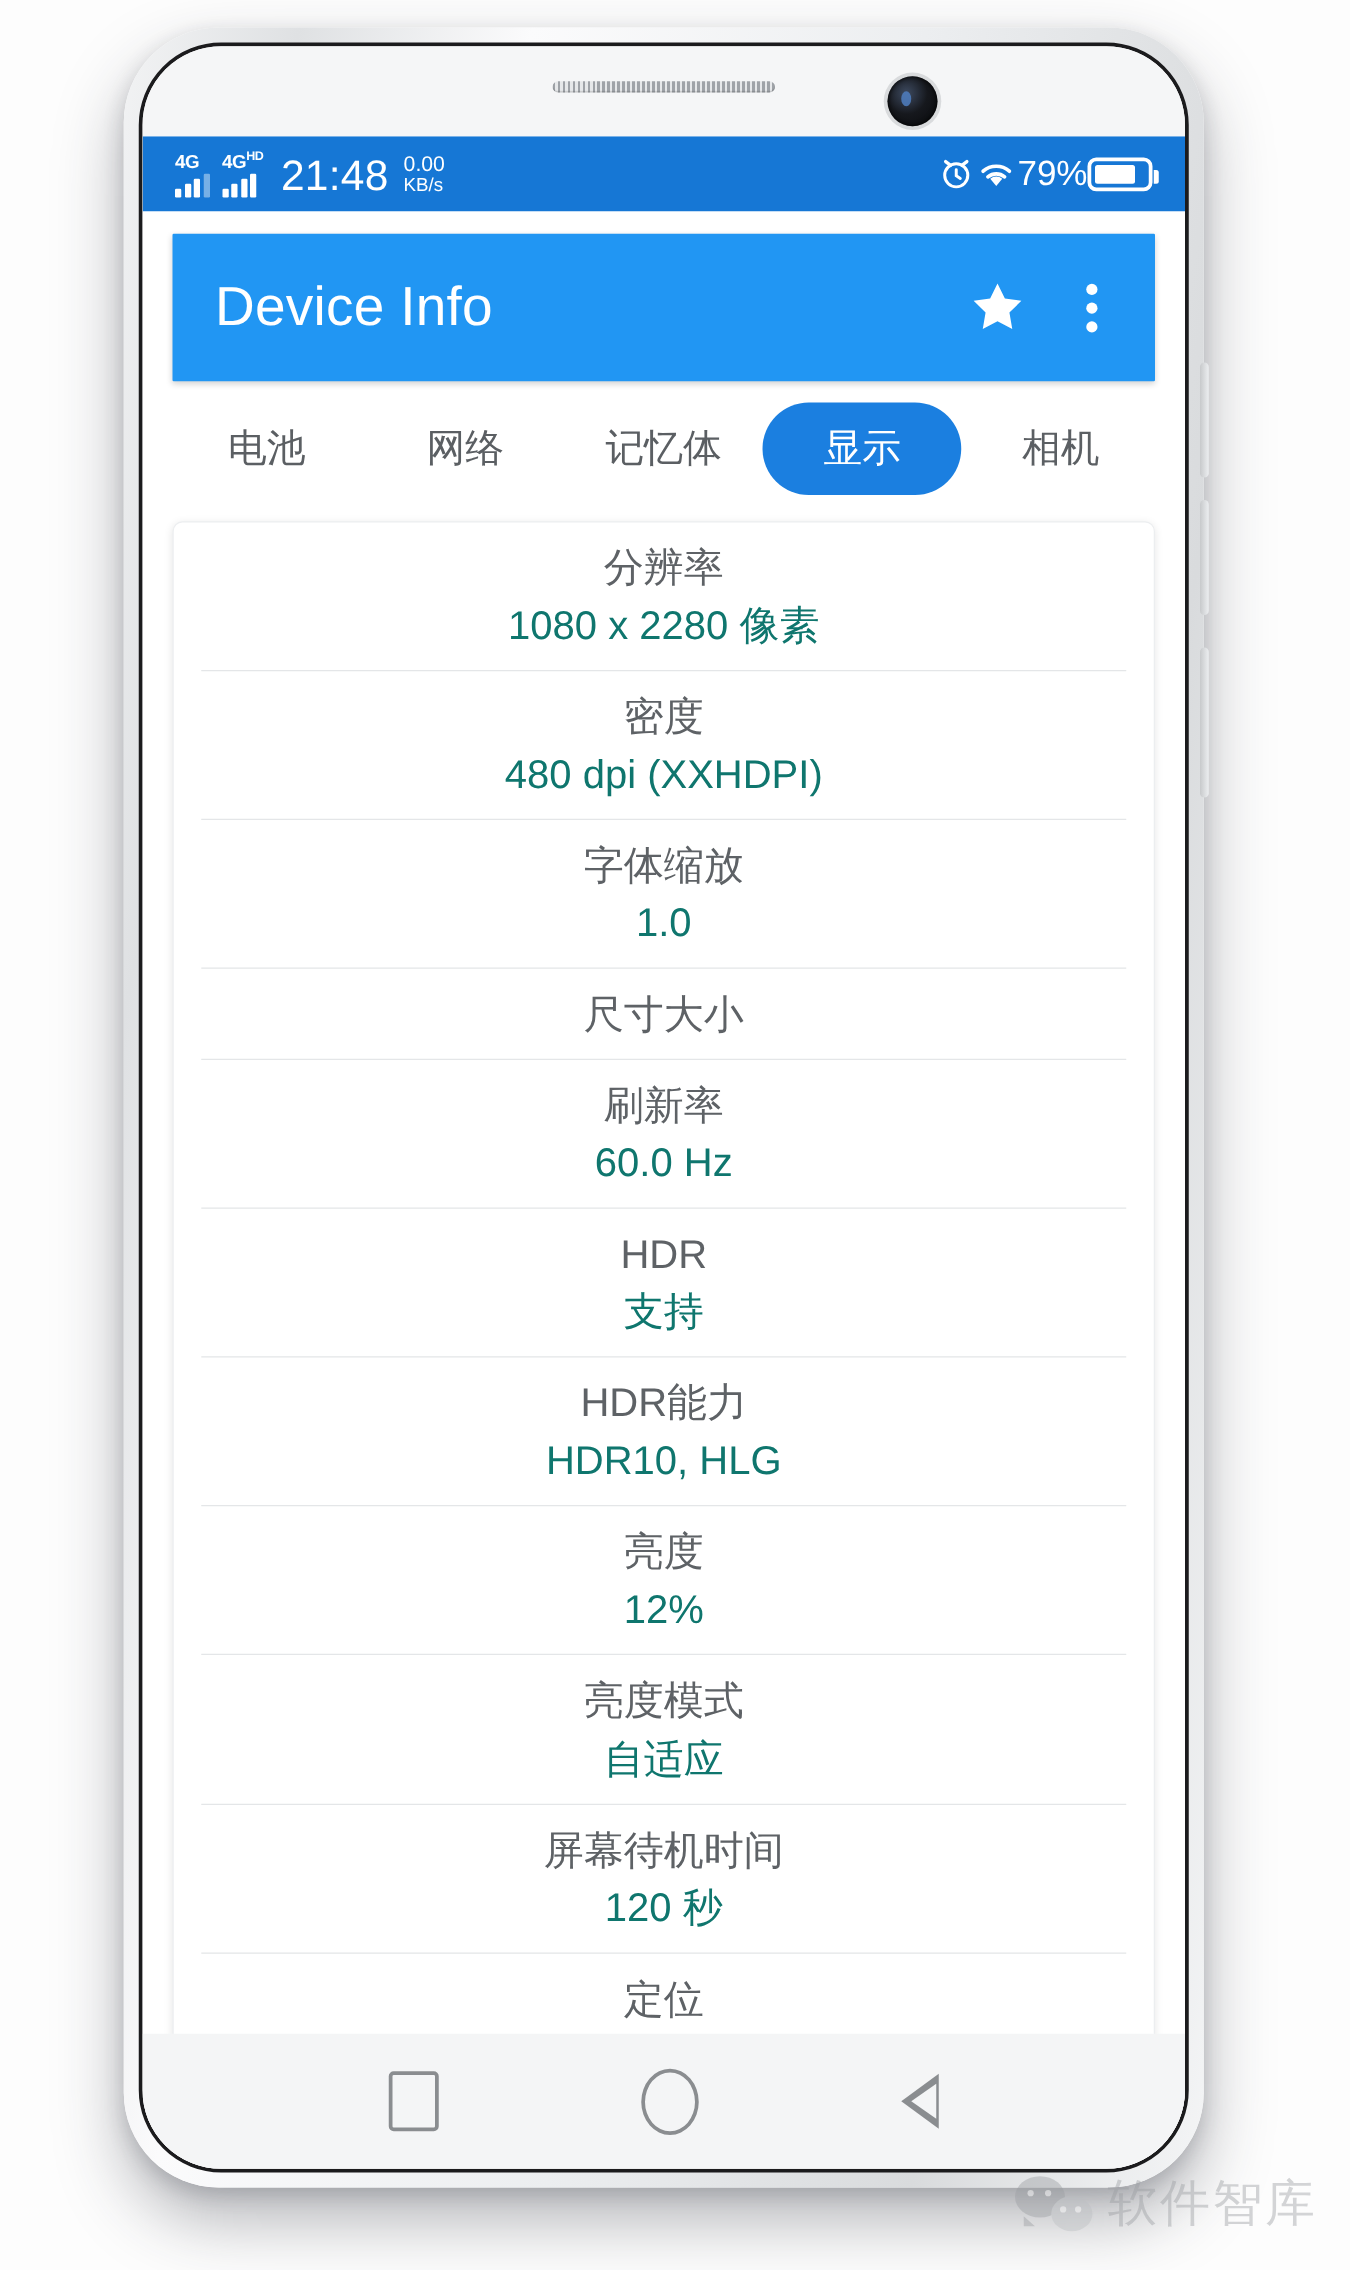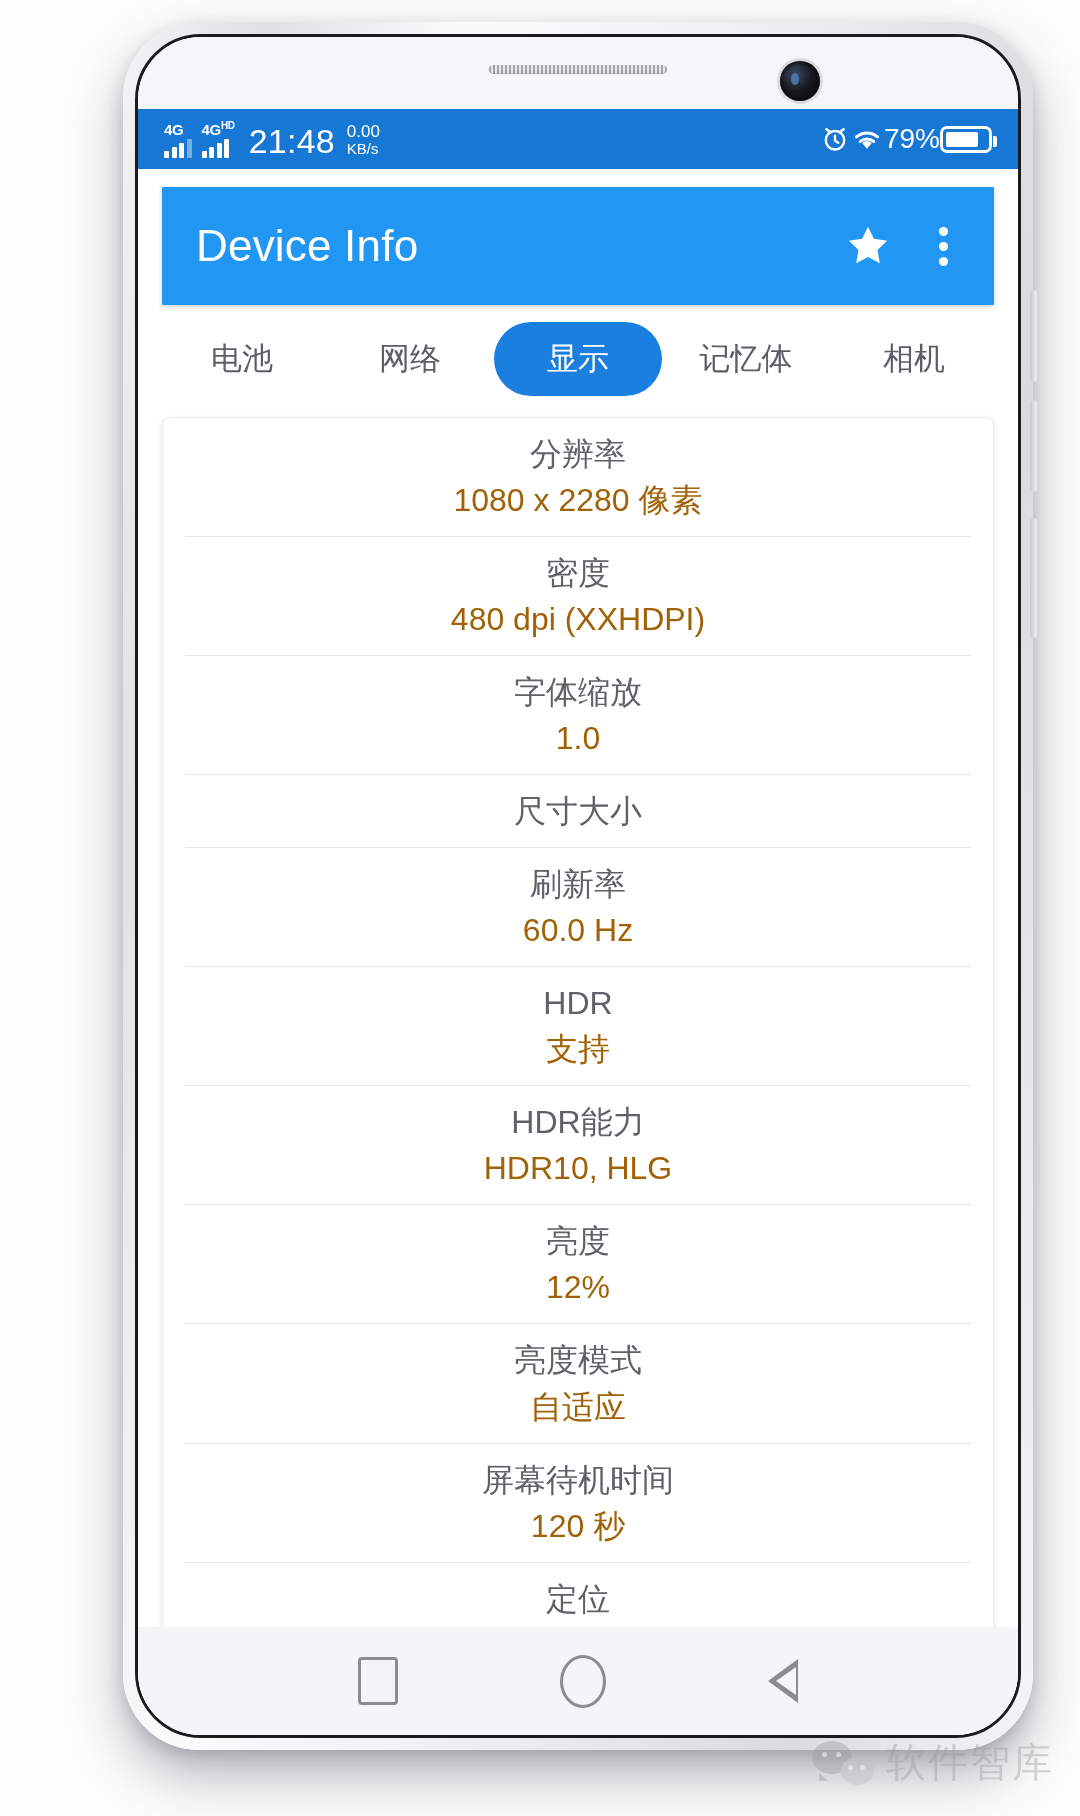--- a/index.html
+++ b/index.html
@@ -8,25 +8,24 @@
     background:#ffffff;
     font-family:"Liberation Sans","DejaVu Sans",sans-serif;
     overflow:hidden;position:relative;
   }
 
   
   #page{position:absolute;inset:0;background:#fdfdfd;}
 
   
   #device{
-    position:absolute;left:123px;top:22px;width:864px;height:1728px;
+    position:absolute;left:99px;top:22px;width:864px;height:1728px;
     border-radius:76px;
     background:linear-gradient(100deg,#f2f3f4 0%,#dfe1e3 12%,#fbfbfc 28%,#eceef0 55%,#d9dbdd 80%,#f4f5f6 100%);
     box-shadow:0 26px 54px rgba(40,45,55,.34), 0 6px 16px rgba(40,45,55,.18);
-    padding-left:46px;
   }
   #device-inner{
     position:absolute;left:12px;top:12px;right:12px;bottom:12px;
     border-radius:66px;
     background:#fcfcfd;
     border:3px solid #1b1b1d;
     overflow:hidden;
   }
   
   .side-btn{position:absolute;right:-4px;width:7px;border-radius:4px;
@@ -109,21 +108,21 @@
   .tab.active{background:#1b7fe0;color:#ffffff;max-width:198px;}
 
   
   #info-card{
     margin:16px 24px 0 24px;background:#fff;border:1px solid #eceef0;border-radius:8px;
     box-shadow:0 2px 7px rgba(0,0,0,.10);padding:0 22px;box-sizing:border-box;text-align:center;
   }
   .info-row{padding:17px 0 16px 0;border-bottom:1px solid #e4e6e8;}
   .info-row:last-child{border-bottom:1px solid #e4e6e8;}
   .info-label{font-size:32px;color:#5e6266;line-height:1.22;}
-  .info-value{font-size:32px;color:#a16207;line-height:1.22;margin-top:7px;}
+  .info-value{font-size:32px;color:#0f766e;line-height:1.22;margin-top:7px;}
 
   
   #navbar{
     position:absolute;left:0;right:0;bottom:0;height:108px;background:#f4f5f6;
     display:flex;align-items:center;justify-content:center;gap:162px;
   }
   #nav-recents{width:34px;height:42px;border:3.5px solid #8a8d90;border-radius:4px;}
   #nav-home{width:40px;height:47px;border:3.5px solid #8a8d90;border-radius:50%;}
   #nav-back{width:0;height:0;border-top:22px solid transparent;border-bottom:22px solid transparent;border-right:30px solid #8a8d90;position:relative;}
   #nav-back::after{content:"";position:absolute;top:-14px;left:8px;width:0;height:0;
@@ -220,22 +219,22 @@
           <div id="overflow-icon">
             <span></span>
               <span></span>
               <span></span>
           </div>
         </div>
 
         <div id="tabs">
           <div class="tab">电池</div>
           <div class="tab">网络</div>
+          <div class="tab">记忆体</div>
           <div class="tab active">显示</div>
-          <div class="tab">记忆体</div>
           <div class="tab">相机</div>
         </div>
 
         <div id="info-card">
           <div class="info-row">
             <div class="info-label">分辨率</div>
             <div class="info-value">1080 x 2280 像素</div>
           </div>
           <div class="info-row">
             <div class="info-label">密度</div>

